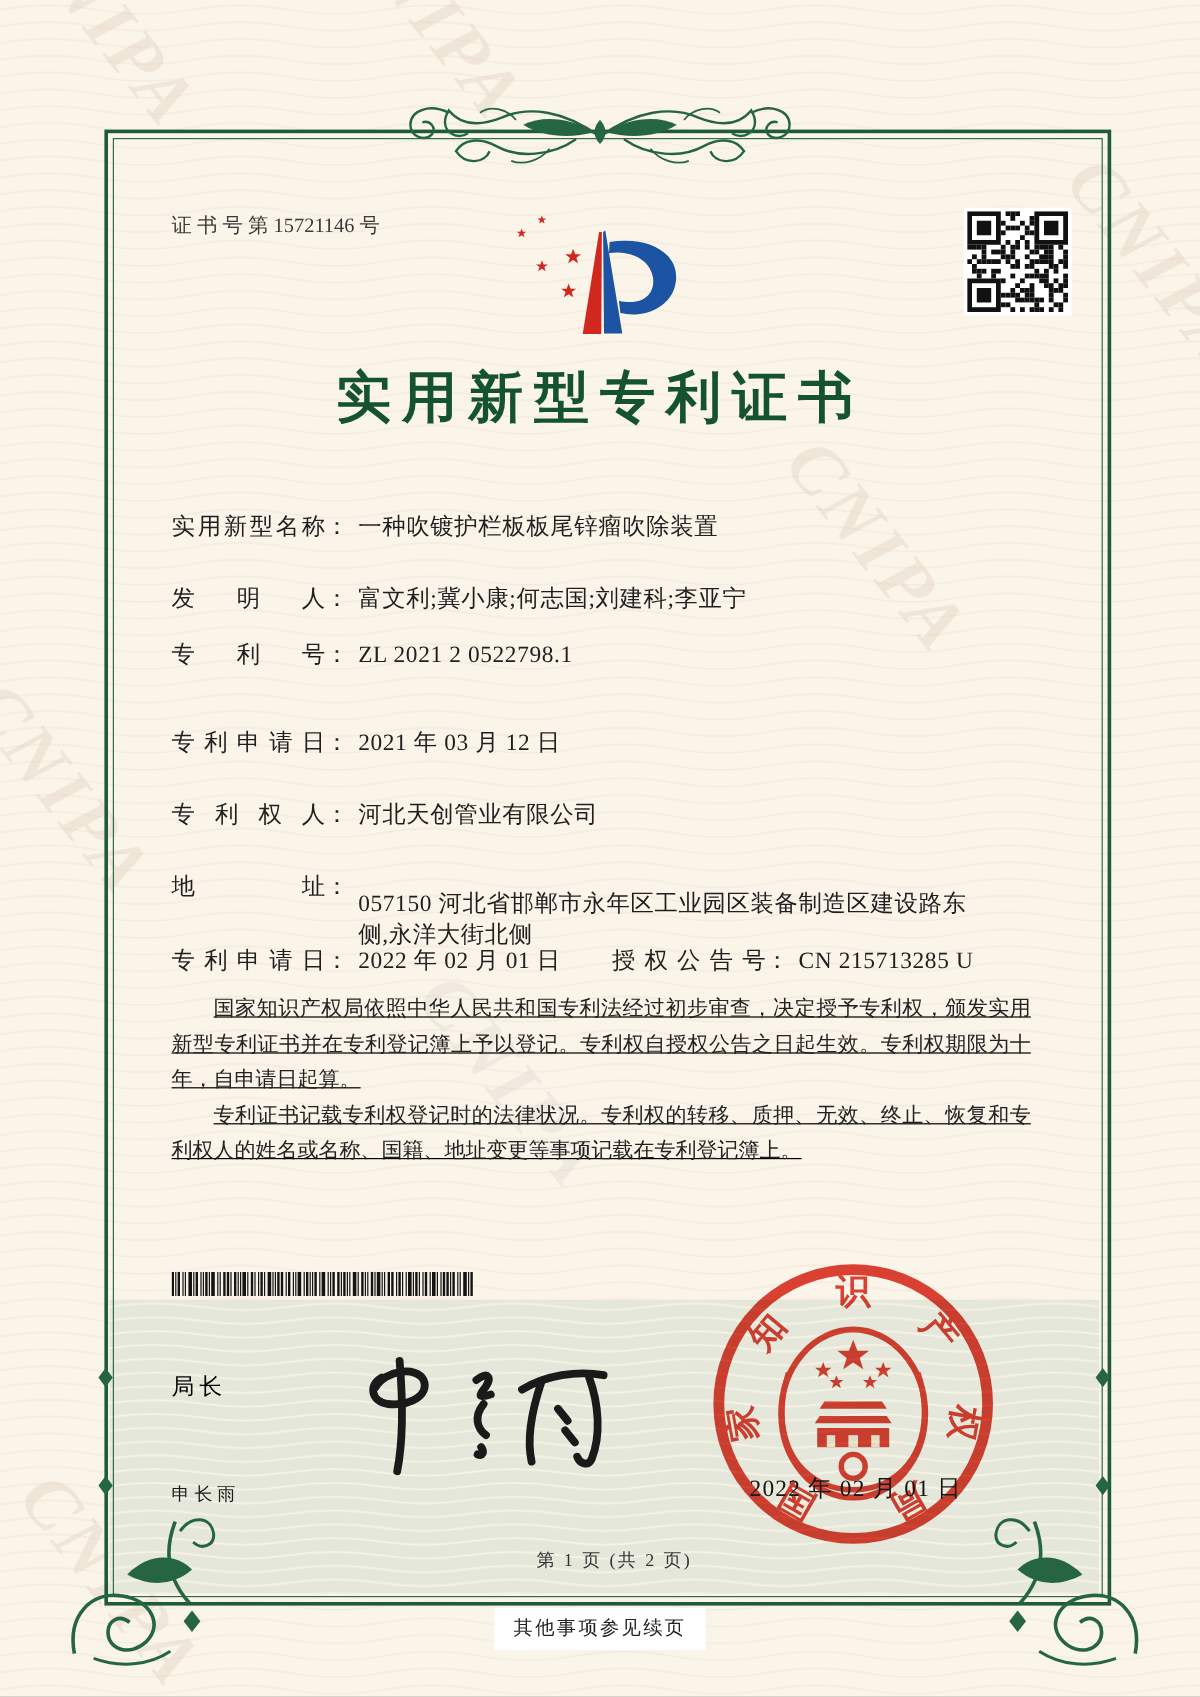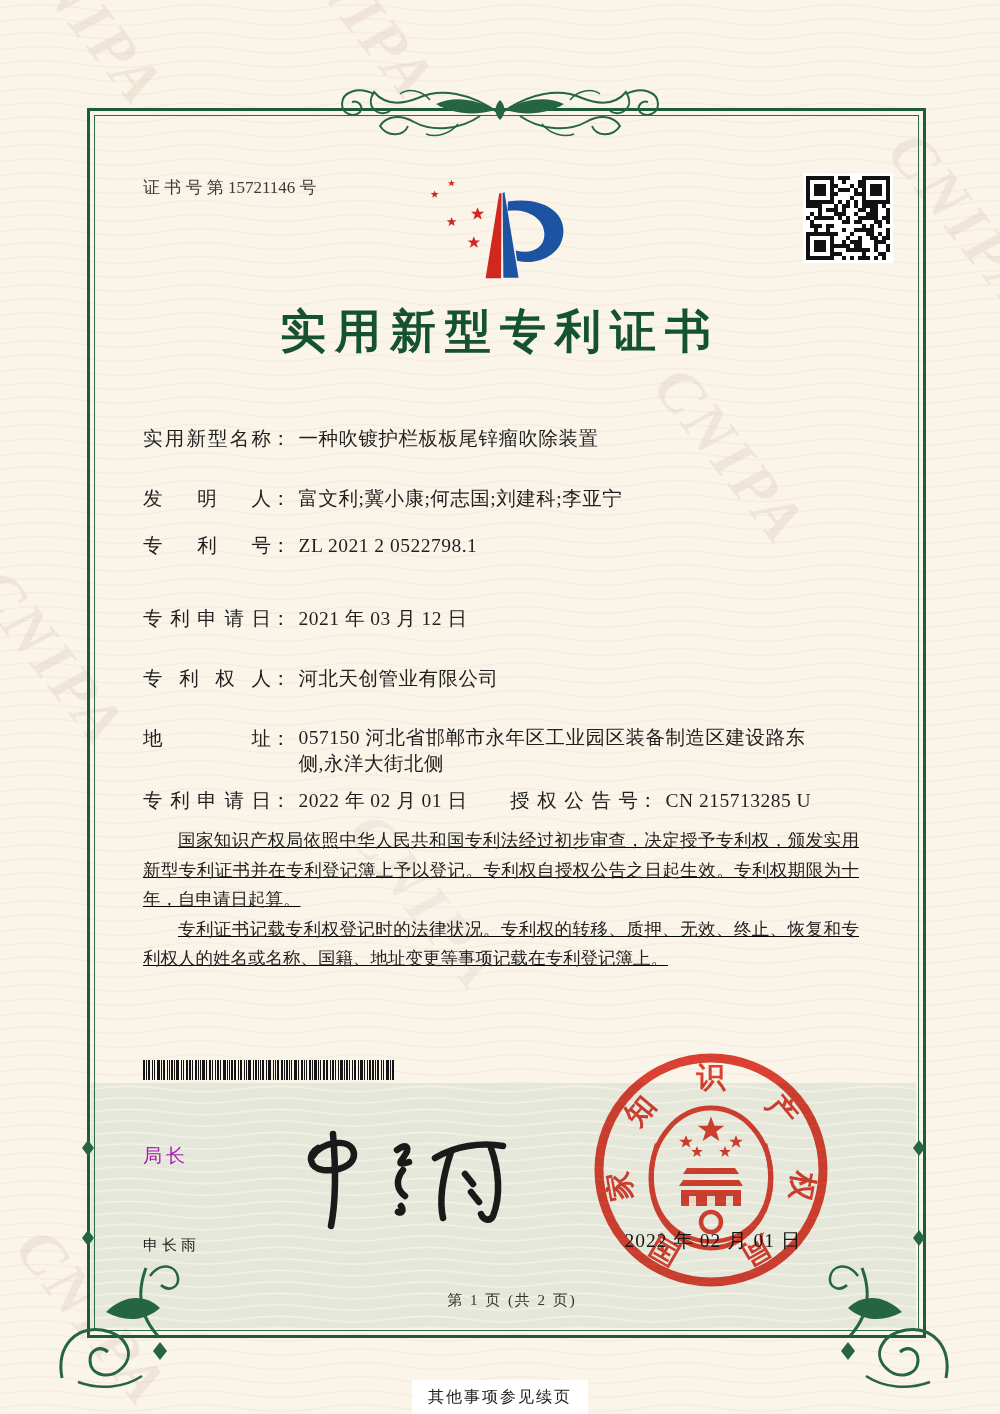--- a/index.html
+++ b/index.html
@@ -20,34 +20,34 @@
   
   .cert-no{left:143px;top:176px;font-size:17px;color:#3a3a3a;z-index:5;}
   .logo{left:423px;top:163px;z-index:5;}
   .qr{left:803px;top:173px;z-index:5;background:#fff;padding:3px;}
   .title{left:0;right:0;top:301px;text-align:center;font-size:46px;font-weight:bold;
          letter-spacing:9px;color:#14532d;z-index:5;}
   .row{left:143px;width:740px;font-size:19.5px;color:#1f1f1f;z-index:5;white-space:nowrap;}
   .lbl{display:inline-block;width:128px;text-align:justify;text-align-last:justify;}
   .colon{margin-right:8px;}
   .val{letter-spacing:0.5px;}
-  .val-wrap{display:inline-block;width:525px;white-space:normal;line-height:26px;vertical-align:top;letter-spacing:0.5px;}
+  .val-wrap{display:inline-block;width:525px;white-space:normal;line-height:26px;vertical-align:top;letter-spacing:0.5px;margin-top:16px;}
   .pair2{position:absolute;left:367px;top:0;}
   .paras{left:143px;top:826px;width:716px;z-index:5;text-decoration:underline;}
   .paras p{margin:0;font-size:17.5px;line-height:29.5px;color:#222;text-indent:2em;text-align:justify;}
   .barcode{left:143px;top:1060px;z-index:5;}
-  .off-pos{left:143px;top:1143px;font-size:19px;letter-spacing:4px;color:#a21caf;z-index:6;}
+  .off-pos{left:143px;top:1143px;font-size:19px;letter-spacing:4px;color:#000000;z-index:6;}
   .off-name{left:143px;top:1188px;font-size:15px;letter-spacing:4px;color:#1c1c1c;z-index:6;margin-top:48px;}
   .sig{left:285px;top:1118px;z-index:6;}
   .seal{left:589px;top:1048px;z-index:7;mix-blend-mode:multiply;opacity:0.95;}
   .seal-date{left:608px;top:1227px;width:210px;text-align:center;font-size:19.5px;
              letter-spacing:1px;color:#151515;z-index:8;}
   .page-num{left:0;right:0;top:1291px;text-align:center;font-size:15px;letter-spacing:2px;color:#333;z-index:6;padding-left:24px;}
   .note{left:50%;top:1340px;transform:translateX(-50%);background:#ffffff;padding:7px 16px;
-        font-size:16px;letter-spacing:2px;color:#222;z-index:6;margin-top:40px;}
+        font-size:16px;letter-spacing:2px;color:#222;z-index:6;}
   .ringchar{font:bold 29px "Liberation Serif","DejaVu Serif",serif;}
 </style>
 </head>
 <body>
 
 <div class="page">
 
   <svg class="abs page-waves" width="1000" height="1414">
     <defs>
       <pattern id="pw" width="160" height="14" patternUnits="userSpaceOnUse">

